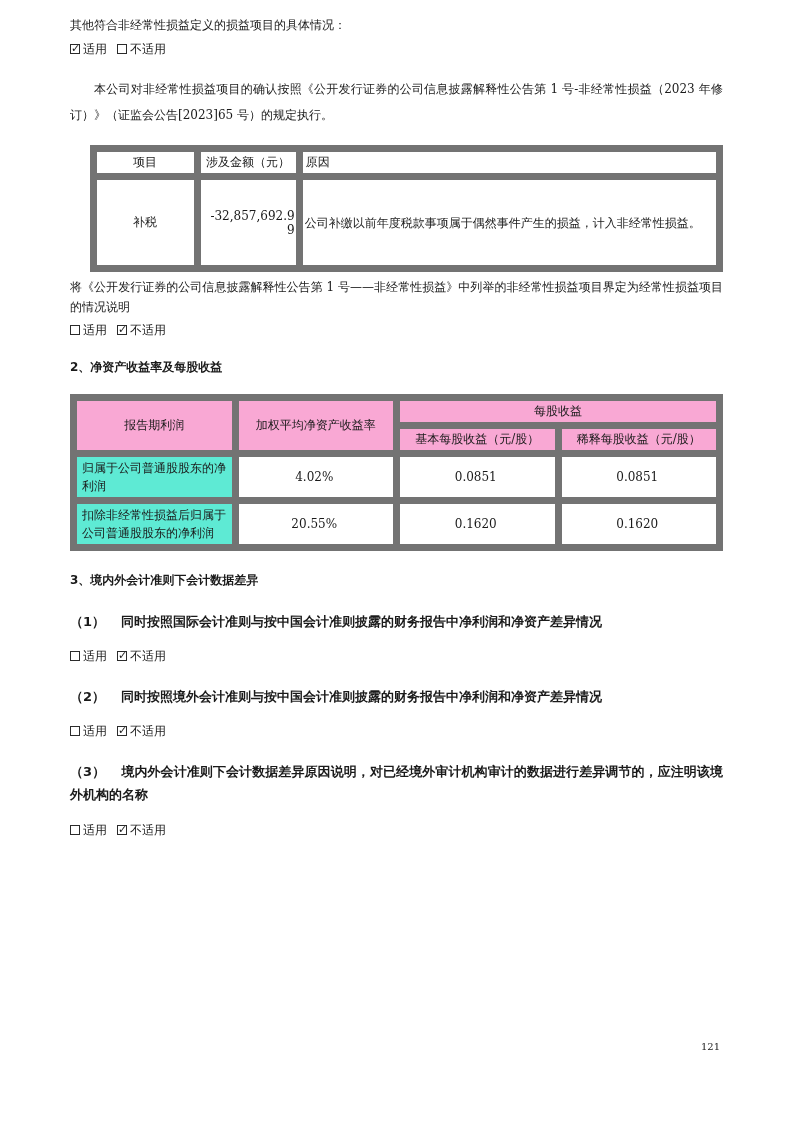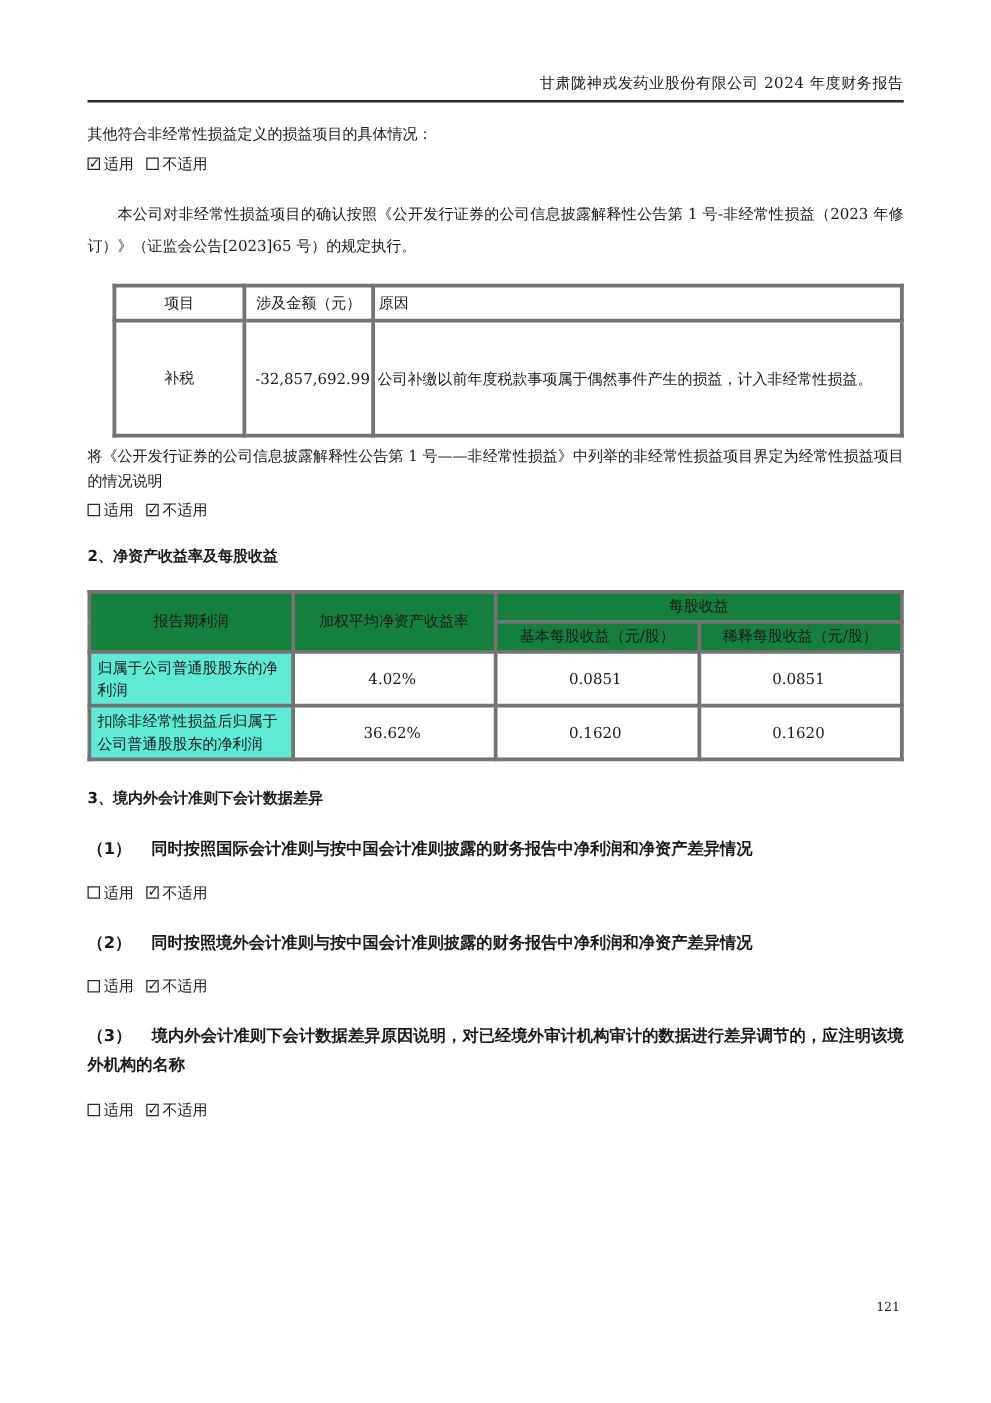--- a/index.html
+++ b/index.html
@@ -13,54 +13,50 @@
   .hdr-rule{border-top:2px solid #2b2b2b;margin-top:5px;height:0;}
   .content{margin:0 70px;font-size:12px;}
   .intro{margin-top:17px;line-height:16px;}
   .cbrow{margin-top:9px;line-height:15px;font-size:12px;}
   .cbrow .grp{margin-right:10px;white-space:nowrap;}
   .cb{display:inline-block;width:10px;height:10px;border:1px solid #2b2b2b;
       position:relative;margin-right:3px;vertical-align:-1px;box-sizing:border-box;}
   .cb.checked::after{content:"\2713";position:absolute;left:0px;top:-4px;font-size:11px;color:#1a1a1a;}
   .para{margin-top:14px;line-height:26px;text-indent:2em;text-align:justify;}
   table{border-collapse:collapse;width:100%;table-layout:fixed;}
-  td,th{border:3px solid #737373;font-size:12px;font-weight:normal;
+  td,th{border:7px solid #737373;font-size:12px;font-weight:normal;
         vertical-align:middle;padding:2px 3px;box-sizing:border-box;word-break:break-all;}
   .t-items{margin-top:17px;width:97%;margin-left:3%;}
   .t-items .c-item{width:16.6%;text-align:center;}
   .t-items .c-amt{width:16.3%;text-align:center;}
   .t-items .c-rsn{width:67.1%;text-align:left;}
   .t-items td.hrow{height:28px;}
   .t-items td.v-item{height:92px;text-align:center;}
   .t-items td.v-amt{text-align:right;padding-right:1px;}
   .t-items td.v-rsn{text-align:left;line-height:20px;padding:2px 2px;}
   .note{margin-top:5px;line-height:20px;text-align:justify;}
   .h-num{margin-top:20px;font-size:12px;font-weight:bold;
          font-family:"DejaVu Sans","Liberation Sans",sans-serif;line-height:18px;}
   .t-eps{margin-top:18px;}
   .t-eps col{width:25%;}
   .t-eps td{height:24px;}
-  .t-eps .hd{background:#15803d;text-align:center;}
+  .t-eps .hd{background:#f9a8d4;text-align:center;}
   .t-eps .lbl{background:#5eead4;text-align:left;padding-left:5px;line-height:18px;height:37px;}
   .t-eps .num{text-align:center;padding-right:6px;}
   .h-sub{margin-top:21px;font-size:13px;font-weight:bold;
          font-family:"DejaVu Sans","Liberation Sans",sans-serif;line-height:23px;text-align:justify;}
   .h-sub .gap{display:inline-block;width:16px;}
   .cb-mt{margin-top:16px;}
   .pagenum{position:absolute;top:1041px;right:73px;font-size:10px;}
 </style>
 </head>
 <body>
 
 <div class="page">
 
-  <div class="hdr">
-    <div class="hdr-title">甘肃陇神戎发药业股份有限公司 2024 年度财务报告</div>
-    <div class="hdr-rule"></div>
-  </div>
 
   <div class="content">
 
     <div class="intro">其他符合非经常性损益定义的损益项目的具体情况：</div>
 
     <div class="cbrow">
       <span class="grp"><span class="cb checked"></span><span>适用</span></span><span class="grp"><span class="cb"></span><span>不适用</span></span>
     </div>
 
     <div class="para" style="margin-top:19px">本公司对非经常性损益项目的确认按照《公开发行证券的公司信息披露解释性公告第 1 号-非经常性损益（2023 年修订）》（证监会公告[2023]65 号）的规定执行。</div>
@@ -107,21 +103,21 @@
         <td class="hd">稀释每股收益（元/股）</td>
       </tr>
       <tr>
         <td class="lbl">归属于公司普通股股东的净利润</td>
         <td class="num">4.02%</td>
         <td class="num">0.0851</td>
         <td class="num">0.0851</td>
       </tr>
       <tr>
         <td class="lbl">扣除非经常性损益后归属于公司普通股股东的净利润</td>
-        <td class="num">36.62%</td>
+        <td class="num">20.55%</td>
         <td class="num">0.1620</td>
         <td class="num">0.1620</td>
       </tr>
     </tbody>
       </table>
 
     <div class="h-num" style="">3、境内外会计准则下会计数据差异</div>
 
     <div class="h-sub">
       <span>（1）</span><span class="gap"></span><span>同时按照国际会计准则与按中国会计准则披露的财务报告中净利润和净资产差异情况</span>

